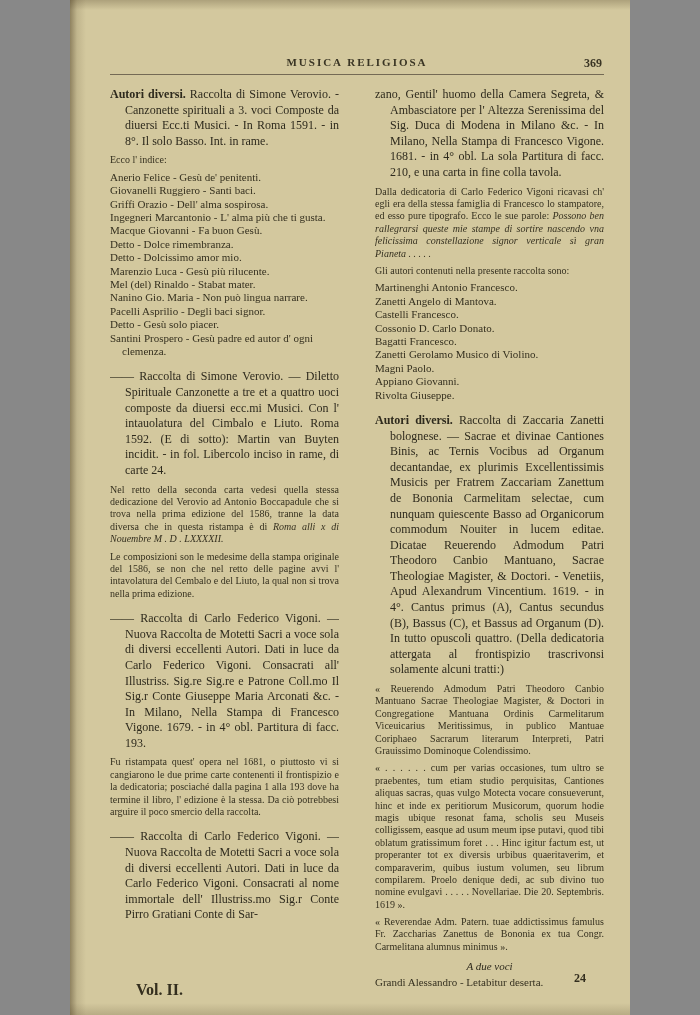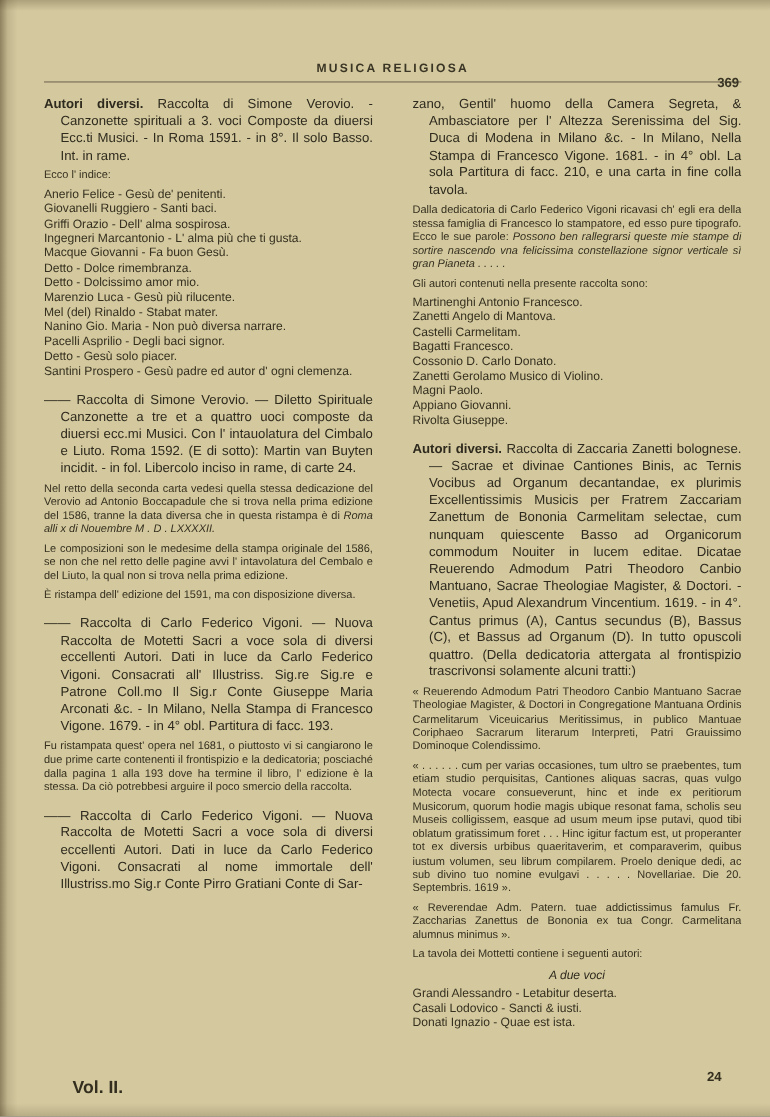--- a/index.html
+++ b/index.html
@@ -1,32 +1,32 @@
 <!DOCTYPE html>
 <html><head>
 <meta charset="utf-8">
 <style>
   html,body{margin:0;padding:0;background:#888;}
   .page{
-    position:relative;width:700px;height:1015px;margin:0 auto;
+    position:relative;width:560px;height:1015px;margin:0 auto;
     background:#d3c89e;
     background-image:linear-gradient(90deg, rgba(60,45,20,.45) 0px, rgba(60,45,20,.12) 7px, rgba(60,45,20,0) 16px),
                      linear-gradient(180deg, rgba(60,45,20,.25) 0px, rgba(60,45,20,0) 10px),
                      linear-gradient(0deg, rgba(60,45,20,.18) 0px, rgba(60,45,20,0) 12px);
-    font-family:Liberation Sans, sans-serif;
+    font-family:Liberation Serif, serif;
     color:#2e2a1d;
     overflow:hidden;
   }
   .inner{position:absolute;left:40px;right:26px;top:56px;}
   .header{position:relative;height:18px;border-bottom:1px solid #746a55;}
   .header-title{
     position:absolute;left:0;right:0;text-align:center;
     font-size:11px;letter-spacing:2px;font-weight:700;color:#3a3524;
   }
-  .header-page{position:absolute;right:2px;top:12px;font-size:12px;font-weight:700;color:#3a3524;}
+  .header-page{position:absolute;right:2px;top:0;font-size:12px;font-weight:700;color:#3a3524;}
   .columns{display:flex;gap:36px;margin-top:12px;}
   .col{width:308px;overflow:hidden;max-height:900px;}
   .blk{margin:0;}
   .blk.entry{
     font-size:12px;line-height:1.3;text-align:justify;
     padding-left:15px;text-indent:-15px;margin-top:11px;
   }
   .blk.note{
     font-size:10px;line-height:1.24;text-align:justify;margin-top:5px;color:#35301f;
   }
@@ -60,53 +60,51 @@
           <div class="blk list">
             <div class="li">Anerio Felice - Gesù de' penitenti.</div>
             <div class="li">Giovanelli Ruggiero - Santi baci.</div>
             <div class="li">Griffi Orazio - Dell' alma sospirosa.</div>
             <div class="li">Ingegneri Marcantonio - L' alma più che ti gusta.</div>
             <div class="li">Macque Giovanni - Fa buon Gesù.</div>
             <div class="li">Detto - Dolce rimembranza.</div>
             <div class="li">Detto - Dolcissimo amor mio.</div>
             <div class="li">Marenzio Luca - Gesù più rilucente.</div>
             <div class="li">Mel (del) Rinaldo - Stabat mater.</div>
-            <div class="li">Nanino Gio. Maria - Non può diversa narrare.</div>
+            <div class="li">Nanino Gio. Maria - Non può lingua narrare.</div>
             <div class="li">Pacelli Asprilio - Degli baci signor.</div>
             <div class="li">Detto - Gesù solo piacer.</div>
             <div class="li">Santini Prospero - Gesù padre ed autor d' ogni clemenza.</div>
           </div>
           <div class="blk entry"><span>—— Raccolta di Simone Verovio. — Diletto Spirituale Canzonette a tre et a quattro uoci composte da diuersi ecc.mi Musici. Con l' intauolatura del Cimbalo e Liuto. Roma 1592. (E di sotto): Martin van Buyten incidit. - in fol. Libercolo inciso in rame, di carte 24.</span></div>
           <div class="blk note"><span>Nel retto della seconda carta vedesi quella stessa dedicazione del Verovio ad Antonio Boccapadule che si trova nella prima edizione del 1586, tranne la data diversa che in questa ristampa è di </span><span class="i">Roma alli x di Nouembre M . D . LXXXXII.</span></div>
           <div class="blk note"><span>Le composizioni son le medesime della stampa originale del 1586, se non che nel retto delle pagine avvi l' intavolatura del Cembalo e del Liuto, la qual non si trova nella prima edizione.</span></div>
-          <div class="blk note"><span>È ristampa dell' edizione del 1591, ma con disposizione diversa.</span></div>
           <div class="blk entry"><span>—— Raccolta di Carlo Federico Vigoni. — Nuova Raccolta de Motetti Sacri a voce sola di diversi eccellenti Autori. Dati in luce da Carlo Federico Vigoni. Consacrati all' Illustriss. Sig.re Sig.re e Patrone Coll.mo Il Sig.r Conte Giuseppe Maria Arconati &amp;c. - In Milano, Nella Stampa di Francesco Vigone. 1679. - in 4° obl. Partitura di facc. 193.</span></div>
           <div class="blk note"><span>Fu ristampata quest' opera nel 1681, o piuttosto vi si cangiarono le due prime carte contenenti il frontispizio e la dedicatoria; posciaché dalla pagina 1 alla 193 dove ha termine il libro, l' edizione è la stessa. Da ciò potrebbesi arguire il poco smercio della raccolta.</span></div>
           <div class="blk entry"><span>—— Raccolta di Carlo Federico Vigoni. — Nuova Raccolta de Motetti Sacri a voce sola di diversi eccellenti Autori. Dati in luce da Carlo Federico Vigoni. Consacrati al nome immortale dell' Illustriss.mo Sig.r Conte Pirro Gratiani Conte di Sar-</span></div>
         </div>
       <div class="col">
           <div class="blk entry"><span>zano, Gentil' huomo della Camera Segreta, &amp; Ambasciatore per l' Altezza Serenissima del Sig. Duca di Modena in Milano &amp;c. - In Milano, Nella Stampa di Francesco Vigone. 1681. - in 4° obl. La sola Partitura di facc. 210, e una carta in fine colla tavola.</span></div>
           <div class="blk note"><span>Dalla dedicatoria di Carlo Federico Vigoni ricavasi ch' egli era della stessa famiglia di Francesco lo stampatore, ed esso pure tipografo. Ecco le sue parole: </span><span class="i">Possono ben rallegrarsi queste mie stampe di sortire nascendo vna felicissima constellazione signor verticale sì gran Pianeta . . . . .</span></div>
           <div class="blk note"><span>Gli autori contenuti nella presente raccolta sono:</span></div>
           <div class="blk list">
             <div class="li">Martinenghi Antonio Francesco.</div>
             <div class="li">Zanetti Angelo di Mantova.</div>
-            <div class="li">Castelli Carmelitam.</div>
+            <div class="li">Castelli Francesco.</div>
+            <div class="li">Cossonio D. Carlo Donato.</div>
             <div class="li">Bagatti Francesco.</div>
-            <div class="li">Cossonio D. Carlo Donato.</div>
             <div class="li">Zanetti Gerolamo Musico di Violino.</div>
             <div class="li">Magni Paolo.</div>
             <div class="li">Appiano Giovanni.</div>
             <div class="li">Rivolta Giuseppe.</div>
           </div>
           <div class="blk entry"><span class="b">Autori diversi.</span><span> Raccolta di Zaccaria Zanetti bolognese. — Sacrae et divinae Cantiones Binis, ac Ternis Vocibus ad Organum decantandae, ex plurimis Excellentissimis Musicis per Fratrem Zaccariam Zanettum de Bononia Carmelitam selectae, cum nunquam quiescente Basso ad Organicorum commodum Nouiter in lucem editae. Dicatae Reuerendo Admodum Patri Theodoro Canbio Mantuano, Sacrae Theologiae Magister, &amp; Doctori. - Venetiis, Apud Alexandrum Vincentium. 1619. - in 4°. Cantus primus (A), Cantus secundus (B), Bassus (C), et Bassus ad Organum (D). In tutto opuscoli quattro. (Della dedicatoria attergata al frontispizio trascrivonsi solamente alcuni tratti:)</span></div>
           <div class="blk note"><span>« Reuerendo Admodum Patri Theodoro Canbio Mantuano Sacrae Theologiae Magister, &amp; Doctori in Congregatione Mantuana Ordinis Carmelitarum Viceuicarius Meritissimus, in publico Mantuae Coriphaeo Sacrarum literarum Interpreti, Patri Grauissimo Dominoque Colendissimo.</span></div>
           <div class="blk note"><span>« . . . . . . cum per varias occasiones, tum ultro se praebentes, tum etiam studio perquisitas, Cantiones aliquas sacras, quas vulgo Motecta vocare consueverunt, hinc et inde ex peritiorum Musicorum, quorum hodie magis ubique resonat fama, scholis seu Museis colligissem, easque ad usum meum ipse putavi, quod tibi oblatum gratissimum foret . . . Hinc igitur factum est, ut properanter tot ex diversis urbibus quaeritaverim, et comparaverim, quibus iustum volumen, seu librum compilarem. Proelo denique dedi, ac sub divino tuo nomine evulgavi . . . . . Novellariae. Die 20. Septembris. 1619 ».</span></div>
           <div class="blk note"><span>« Reverendae Adm. Patern. tuae addictissimus famulus Fr. Zaccharias Zanettus de Bononia ex tua Congr. Carmelitana alumnus minimus ».</span></div>
-          <div class="blk note"><span>La tavola dei Mottetti contiene i seguenti autori:</span></div>
           <div class="blk center"><span class="i">A due voci</span></div>
           <div class="blk list">
             <div class="li">Grandi Alessandro - Letabitur deserta.</div>
             <div class="li">Casali Lodovico - Sancti &amp; iusti.</div>
             <div class="li">Donati Ignazio - Quae est ista.</div>
           </div>
         </div>
     </div>
   </div>
   <div class="footer-left">Vol. II.</div>

